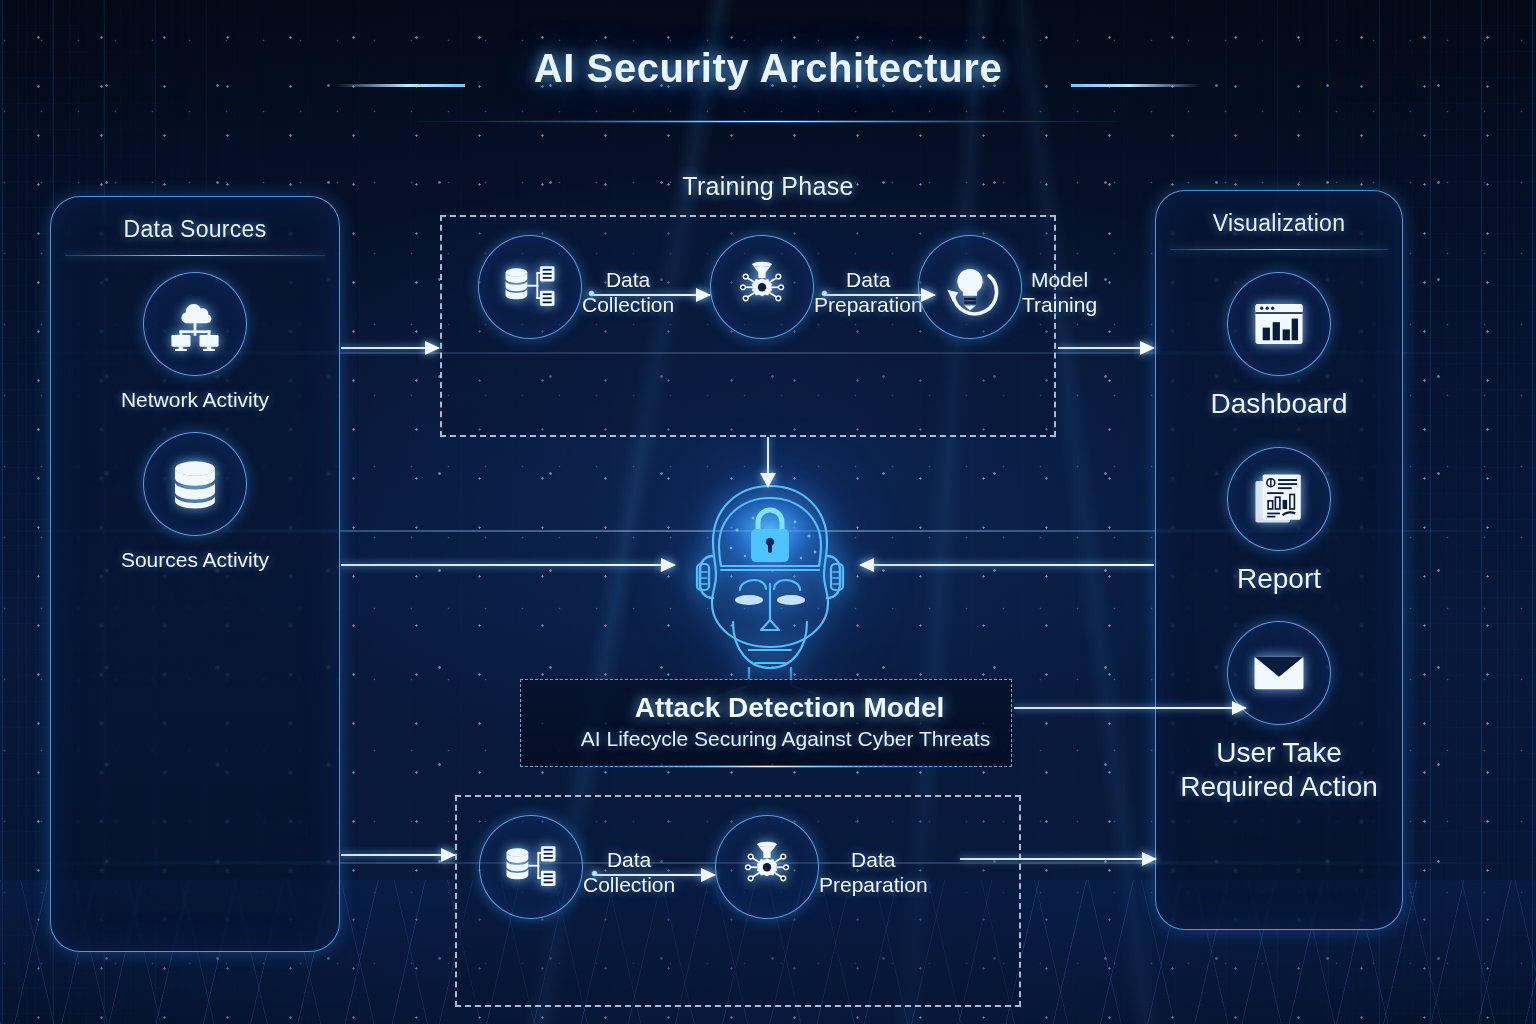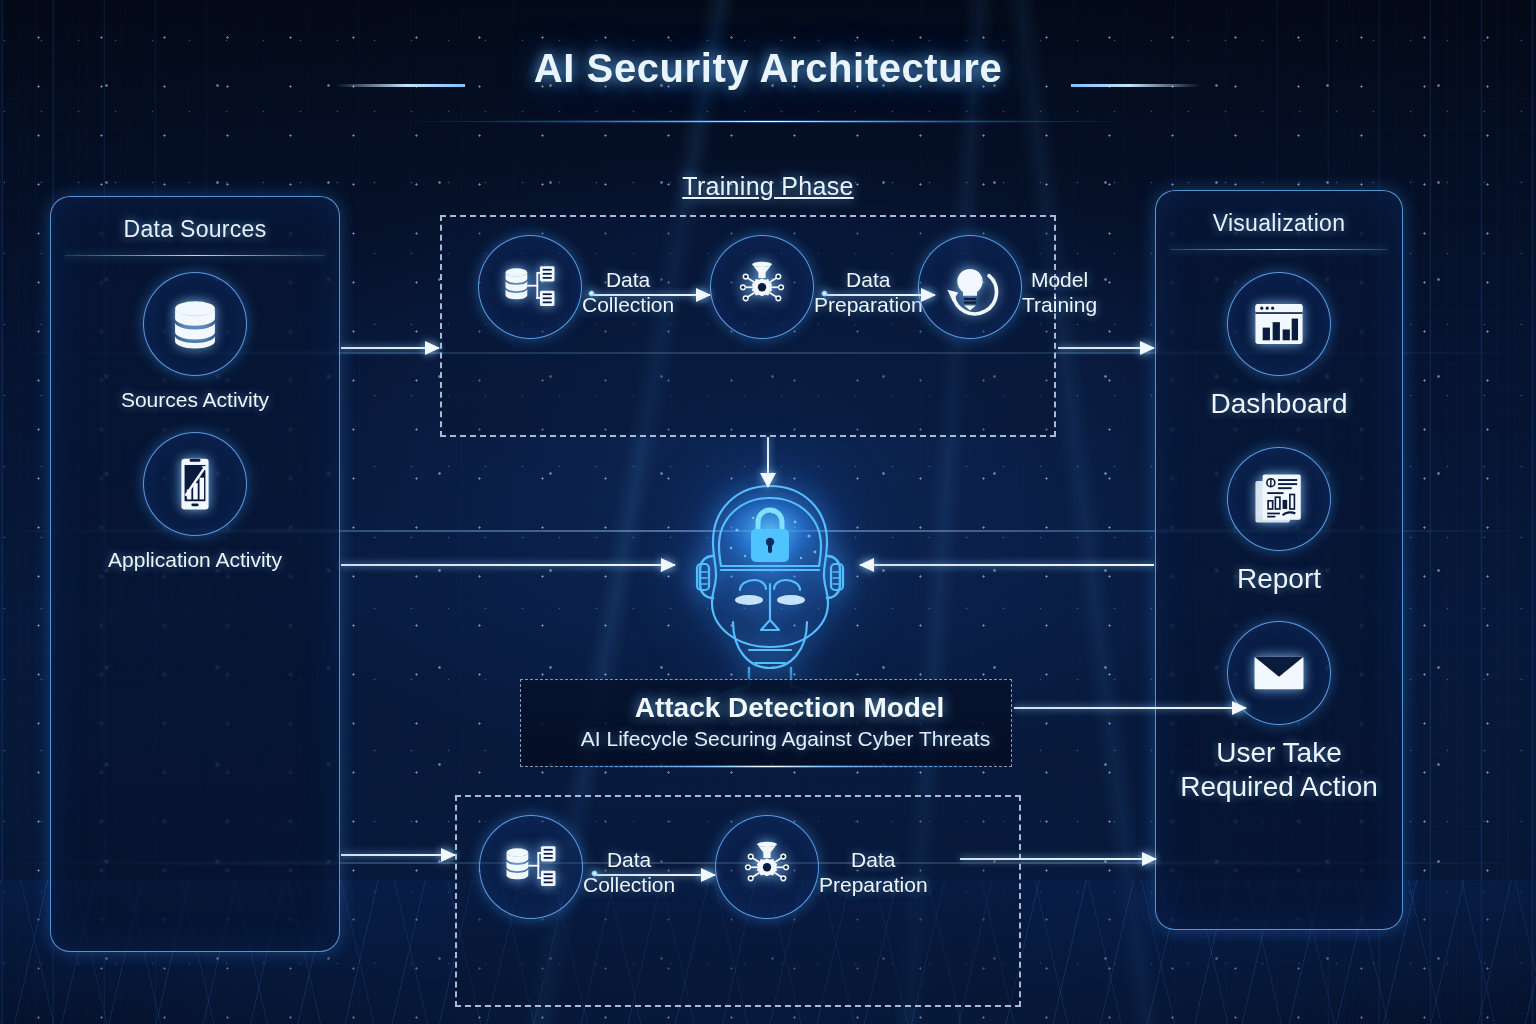--- a/index.html
+++ b/index.html
@@ -87,21 +87,21 @@
     position:absolute; top:120px; left:50%; transform:translateX(-50%);
     width:700px; height:3px;
     background:radial-gradient(ellipse at center, #ffffff 0%, #7ecbff 12%, rgba(60,150,255,.45) 40%, transparent 75%);
     filter:blur(.5px);
   }
 
   
   .panel {
     position:absolute;
     border:1.6px solid rgba(108,184,255,.78);
-    border-radius:20px;
+    border-radius:30px;
     background:linear-gradient(180deg, rgba(8,24,56,.62), rgba(5,16,40,.50));
     box-shadow:0 0 18px rgba(60,150,255,.32), inset 0 0 36px rgba(20,60,130,.32);
     backdrop-filter:blur(1px);
   }
   .panel-title {
     text-align:center; color:#e6f2ff; font-size:23px; font-weight:400;
     padding-top:19px; letter-spacing:.3px;
     text-shadow:0 0 10px rgba(120,195,255,.75), 0 1px 2px rgba(0,0,0,.6);
   }
   .panel-divider {
@@ -141,21 +141,21 @@
     background:linear-gradient(180deg, rgba(8,26,62,.40), rgba(5,15,38,.30));
   }
   #pipe-training { left:440px; top:215px; width:616px; height:222px; }
   #pipe-infer    { left:455px; top:795px; width:566px; height:212px; }
 
   .phase-title {
     position:absolute; width:100%; text-align:center;
     color:#e9f3ff; font-size:25px; letter-spacing:.3px;
     text-shadow:0 0 11px rgba(120,195,255,.8), 0 1px 2px rgba(0,0,0,.6);
   }
-  #phase-training-title { left:0; top:172px;text-decoration:underline; }
+  #phase-training-title { left:0; top:172px; }
 
   .pipe-row { position:absolute; inset:0; }
   .step { position:absolute; display:flex; align-items:center;justify-content:space-between; }
   .step .icon-ring { width:104px; height:104px; }
   .step .step-label {
     margin-top:10px; text-align:center; color:#eef5ff;
     font-size:21px; line-height:1.2;
     text-shadow:0 0 9px rgba(120,195,255,.6), 0 1px 2px rgba(0,0,0,.7);
   }
 
@@ -243,49 +243,52 @@
   </div>
   <div class="title-rule l"></div>
   <div class="title-rule r"></div>
   <div id="title-glow"></div>
 
   <div class="panel" id="panel-sources">
     <div class="panel-title">Data Sources</div>
     <div class="panel-divider"></div>
     <div class="node-list">
 
+      <div class="node">
+        <div class="icon-ring">
+          <svg viewBox="0 0 64 64" fill="#f2f8ff">
+            <path d="M22 18c0-4.4 3.8-8 8.5-8 3.6 0 6.7 2.1 7.9 5.1.7-.3 1.4-.4 2.2-.4 3.3 0 6 2.6 6 5.8 0 .4 0 .8-.1 1.1 2.1.6 3.6 2.5 3.6 4.7 0 2.7-2.3 4.9-5.1 4.9H23.4c-3.5 0-6.4-2.7-6.4-6.1 0-3 2.3-5.5 5.2-6-.1-.4-.2-.7-.2-1.1z"></path>
+            <rect x="30.5" y="31" width="3" height="9"></rect>
+            <rect x="15" y="39" width="34" height="3"></rect>
+            <rect x="15" y="39" width="3" height="6"></rect>
+            <rect x="46" y="39" width="3" height="6"></rect>
+            <rect x="30.5" y="39" width="3" height="6"></rect>
+            <rect x="6" y="44" width="21" height="13" rx="1.5"></rect>
+            <rect x="14" y="57" width="5" height="3"></rect>
+            <rect x="10" y="59.5" width="13" height="2.3"></rect>
+            <rect x="37" y="44" width="21" height="13" rx="1.5"></rect>
+            <rect x="45" y="57" width="5" height="3"></rect>
+            <rect x="41" y="59.5" width="13" height="2.3"></rect>
+          </svg>
+        </div>
+        <div class="node-label">Network Activity</div>
+      </div>
 
       <div class="node">
         <div class="icon-ring">
           <svg viewBox="0 0 64 64" fill="#f2f8ff">
             <ellipse cx="32" cy="15" rx="22" ry="8"></ellipse>
             <path d="M10 15v11c0 4.4 9.8 8 22 8s22-3.6 22-8V15c0 4.4-9.8 8-22 8s-22-3.6-22-8z"></path>
             <path d="M10 30v11c0 4.4 9.8 8 22 8s22-3.6 22-8V30c0 4.4-9.8 8-22 8s-22-3.6-22-8z"></path>
             <path d="M10 45v6c0 4.4 9.8 8 22 8s22-3.6 22-8v-6c0 4.4-9.8 8-22 8s-22-3.6-22-8z"></path>
           </svg>
         </div>
         <div class="node-label">Sources Activity</div>
       </div>
 
-      <div class="node">
-        <div class="icon-ring">
-          <svg viewBox="0 0 64 64">
-            <rect x="17" y="4" width="30" height="56" rx="3.5" fill="#f2f8ff"></rect>
-            <rect x="20.5" y="11" width="23" height="40" fill="#0a1b3e"></rect>
-            <rect x="26" y="4.5" width="12" height="3" rx="1.5" fill="#0a1b3e"></rect>
-            <rect x="28" y="53.5" width="8" height="3" rx="1.5" fill="#0a1b3e"></rect>
-            <rect x="23" y="38" width="5" height="11" fill="#f2f8ff"></rect>
-            <rect x="30" y="31" width="5" height="18" fill="#f2f8ff"></rect>
-            <rect x="37" y="25" width="5" height="24" fill="#f2f8ff"></rect>
-            <path d="M21.5 45 L43 13.5" stroke="#f2f8ff" stroke-width="2.6" fill="none"></path>
-            <path d="M39 12.5 L44.5 12 L44 17.5 Z" fill="#f2f8ff"></path>
-          </svg>
-        </div>
-        <div class="node-label">Application Activity</div>
-      </div>
 
 
     </div>
   </div>
 
   <div class="phase-title" id="phase-training-title">
     <span>Training Phase</span>
   </div>
 
   <div class="pipe-box" id="pipe-training">

